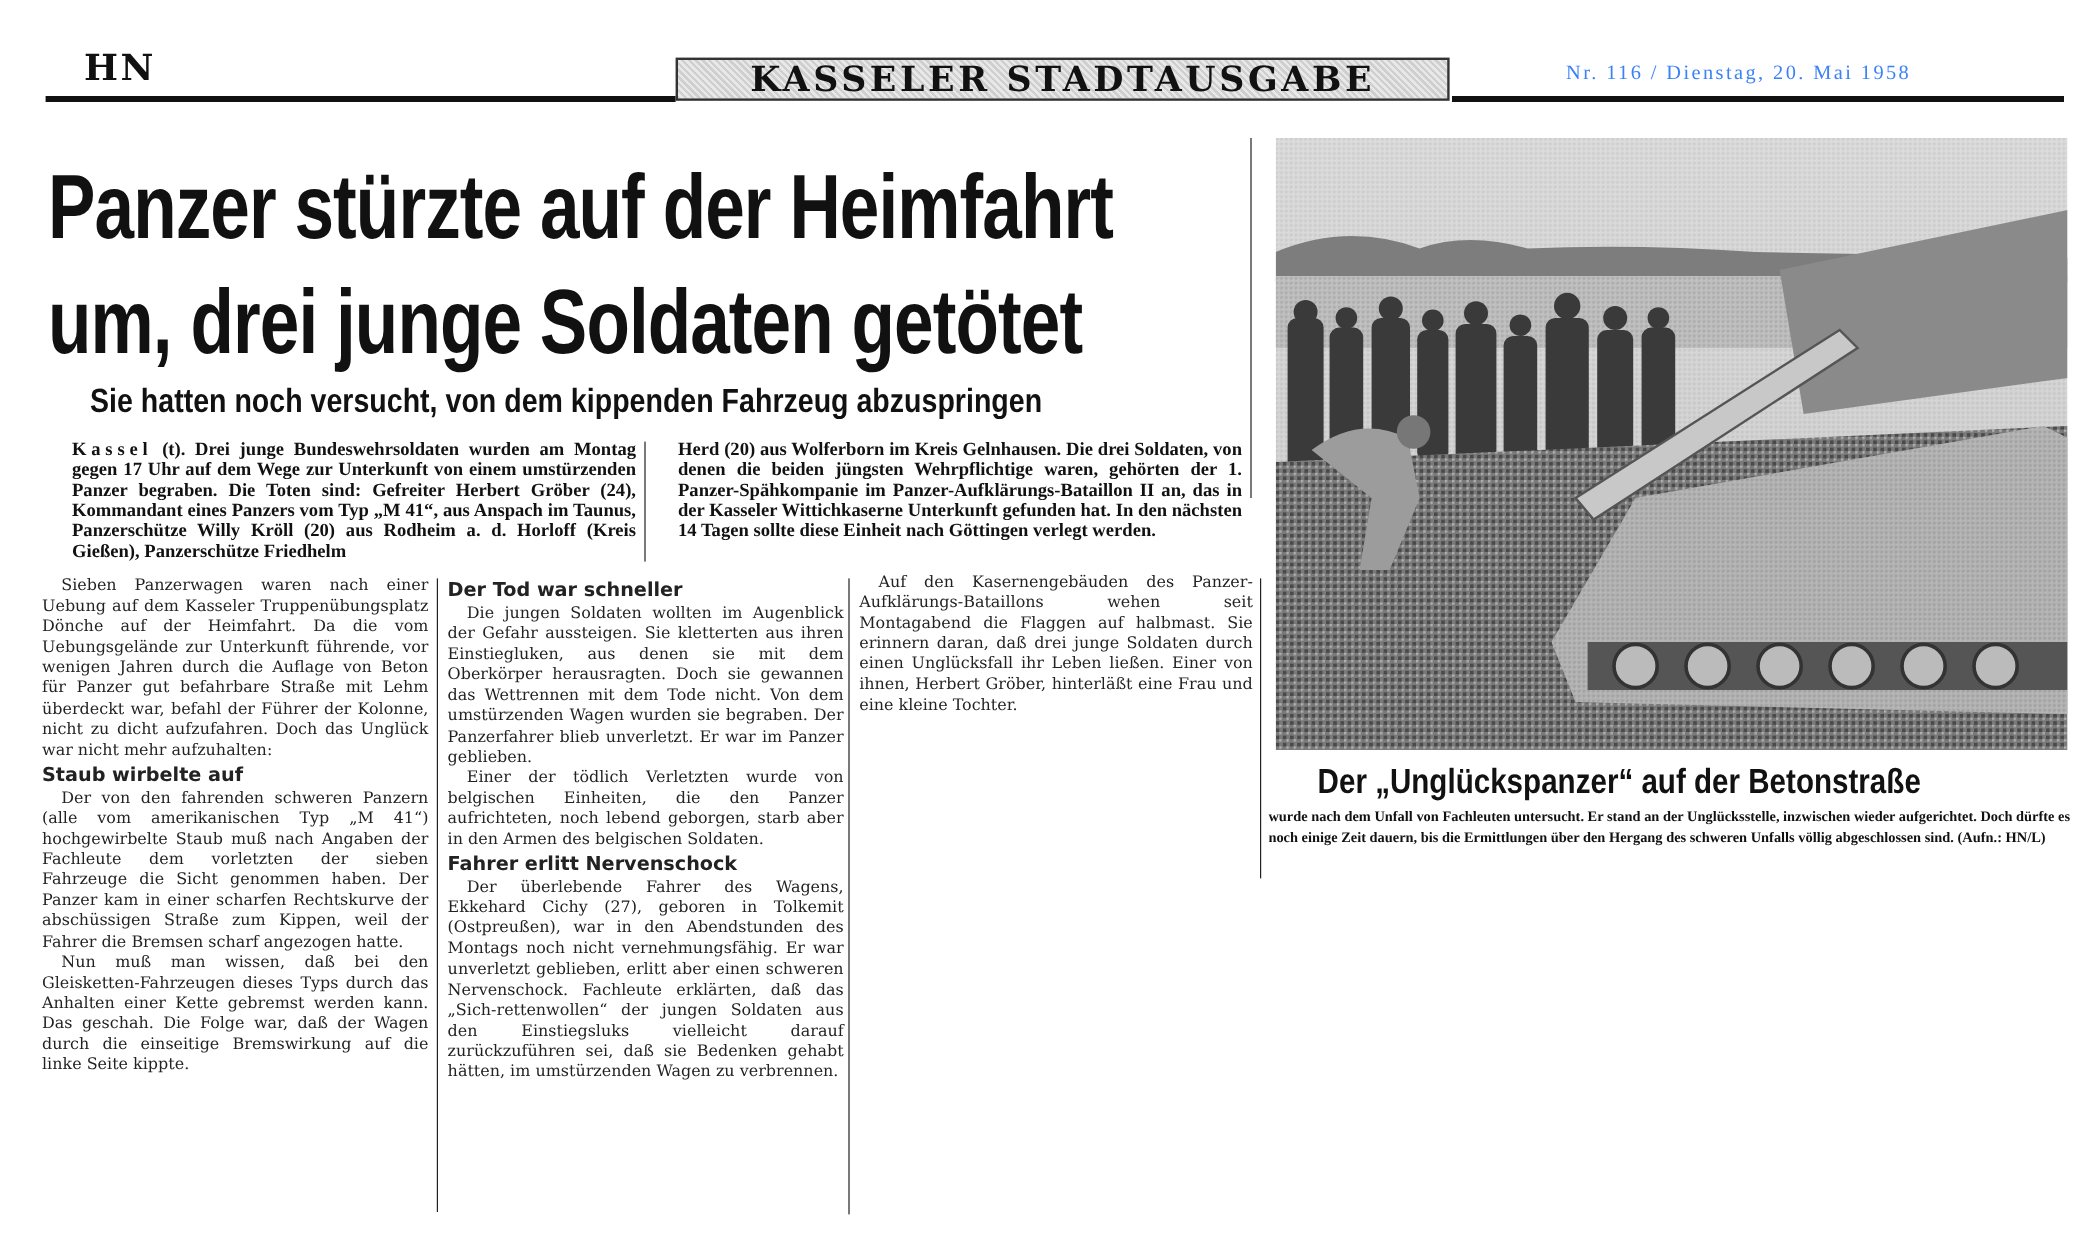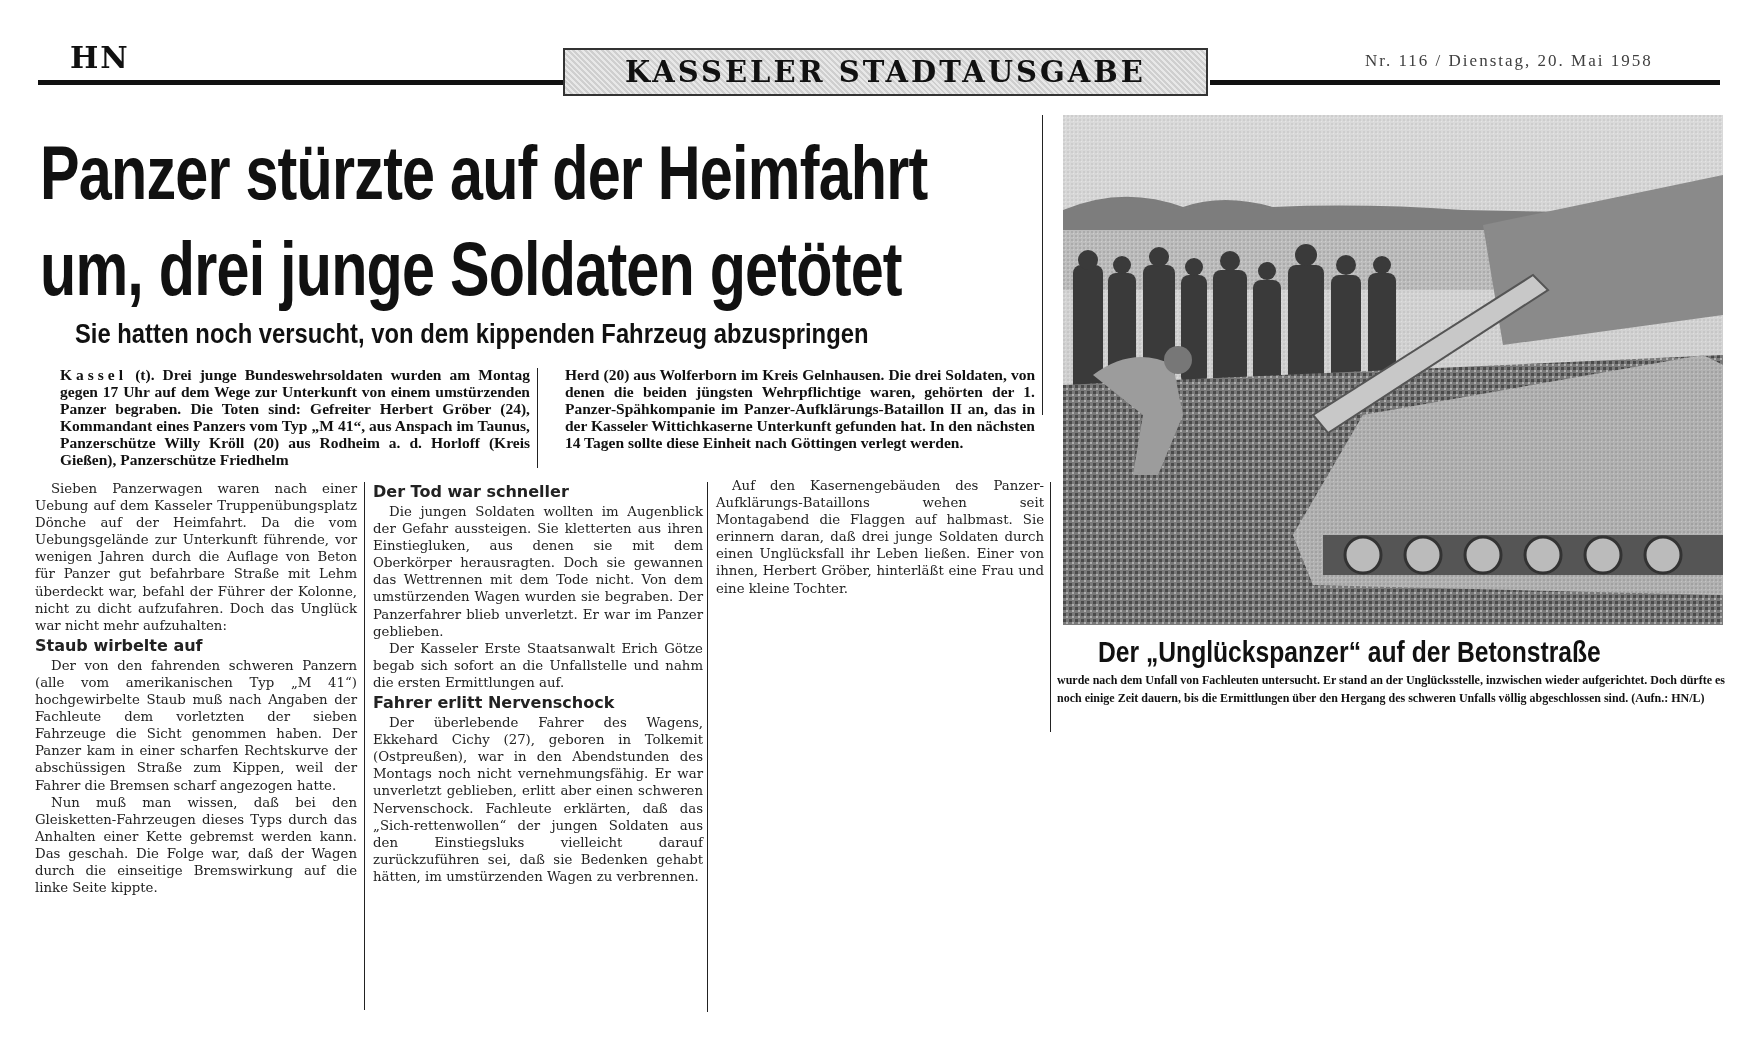--- a/index.html
+++ b/index.html
@@ -2,23 +2,23 @@
 <html><head>
 <meta charset="utf-8">
 <style>
   html, body { margin:0; padding:0; background:#ffffff; }
   body { width:1746px; height:1037px; position:relative; overflow:hidden; color:#111; font-family:"DejaVu Serif", serif; }
   .abs { position:absolute; }
   .masthead-hn { left:38px; top:40px; font-family:"DejaVu Serif", serif; font-weight:900; font-size:30px; letter-spacing:2px; color:#111;margin-left:32px; }
   .rule { background:#111; height:5px; }
   .rule-left { left:38px; top:80px; width:525px; }
   .rule-right { left:1210px; top:80px; width:510px; }
-  .edition-box { left:563px; top:48px; width:645px; height:48px; border:2px solid #333; background:repeating-linear-gradient(45deg,#cfcfcf 0 2px,#e8e8e8 2px 4px); display:flex; align-items:center; justify-content:center; box-sizing:border-box; }
+  .edition-box { left:563px; top:48px; width:645px; height:36px; border:2px solid #333; background:repeating-linear-gradient(45deg,#cfcfcf 0 2px,#e8e8e8 2px 4px); display:flex; align-items:center; justify-content:center; box-sizing:border-box; }
   .edition-label { font-family:"DejaVu Serif", serif; font-weight:900; font-size:29px; letter-spacing:3px; color:#111; }
-  .issue-info { left:1365px; top:51px; font-family:"Liberation Serif", serif; font-size:17px; letter-spacing:2px; color:#404040; }
+  .issue-info { left:1305px; top:51px; font-family:"Liberation Serif", serif; font-size:17px; letter-spacing:2px; color:#3b82f6; }
   .headline { left:40px; top:125px; width:990px; font-family:"Liberation Sans", sans-serif; font-weight:900; font-size:76px; line-height:96px; letter-spacing:-1px; transform:scaleX(0.78); transform-origin:left top; white-space:nowrap; color:#111; }
   .subheadline { left:75px; top:318px; font-family:"Liberation Sans", sans-serif; font-weight:700; font-size:28px; transform:scaleX(0.85); transform-origin:left top; white-space:nowrap; color:#111; }
   .vrule { background:#222; width:1px; }
   .lead { font-family:"Liberation Serif", serif; font-weight:700; font-size:15.5px; line-height:17px; text-align:justify; color:#111;margin-left:12px; }
   .lead-1 { left:48px; top:366px; width:470px; }
   .lead-2 { left:553px; top:366px; width:470px; }
   .body-col { font-family:"DejaVu Serif", serif; font-size:13.3px; line-height:17.1px; text-align:justify; color:#222; }
   .body-col p { margin:0; text-indent:16px; }
   .body-col h3 { margin:2px 0 1px 0; font-family:"DejaVu Sans", sans-serif; font-weight:700; font-size:16px; line-height:20px; letter-spacing:0; }
   .col1 { left:35px; top:480px; width:322px; }
@@ -57,21 +57,21 @@
   <p>Sieben Panzerwagen waren nach einer Uebung auf dem Kasseler Truppenübungsplatz Dönche auf der Heimfahrt. Da die vom Uebungsgelände zur Unterkunft führende, vor wenigen Jahren durch die Auflage von Beton für Panzer gut befahrbare Straße mit Lehm überdeckt war, befahl der Führer der Kolonne, nicht zu dicht aufzufahren. Doch das Unglück war nicht mehr aufzuhalten:</p>
   <h3>Staub wirbelte auf</h3>
   <p>Der von den fahrenden schweren Panzern (alle vom amerikanischen Typ „M 41“) hochgewirbelte Staub muß nach Angaben der Fachleute dem vorletzten der sieben Fahrzeuge die Sicht genommen haben. Der Panzer kam in einer scharfen Rechtskurve der abschüssigen Straße zum Kippen, weil der Fahrer die Bremsen scharf angezogen hatte.</p>
   <p>Nun muß man wissen, daß bei den Gleisketten-Fahrzeugen dieses Typs durch das Anhalten einer Kette gebremst werden kann. Das geschah. Die Folge war, daß der Wagen durch die einseitige Bremswirkung auf die linke Seite kippte.</p>
 </div>
 <div class="abs vrule" style="left:364px; top:482px; height:528px;"></div>
 
 <div class="abs body-col col2">
   <h3>Der Tod war schneller</h3>
   <p>Die jungen Soldaten wollten im Augenblick der Gefahr aussteigen. Sie kletterten aus ihren Einstiegluken, aus denen sie mit dem Oberkörper herausragten. Doch sie gewannen das Wettrennen mit dem Tode nicht. Von dem umstürzenden Wagen wurden sie begraben. Der Panzerfahrer blieb unverletzt. Er war im Panzer geblieben.</p>
-  <p>Der Kasseler Erste Staatsanwalt Erich Götze begab sich sofort an die Unfallstelle und nahm die ersten Ermittlungen auf.</p>
+  <p>Einer der tödlich Verletzten wurde von belgischen Einheiten, die den Panzer aufrichteten, noch lebend geborgen, starb aber in den Armen des belgischen Soldaten.</p>
   <h3>Fahrer erlitt Nervenschock</h3>
   <p>Der überlebende Fahrer des Wagens, Ekkehard Cichy (27), geboren in Tolkemit (Ostpreußen), war in den Abendstunden des Montags noch nicht vernehmungsfähig. Er war unverletzt geblieben, erlitt aber einen schweren Nervenschock. Fachleute erklärten, daß das „Sich-rettenwollen“ der jungen Soldaten aus den Einstiegsluks vielleicht darauf zurückzuführen sei, daß sie Bedenken gehabt hätten, im umstürzenden Wagen zu verbrennen.</p>
 </div>
 <div class="abs vrule" style="left:707px; top:482px; height:530px;"></div>
 
 <div class="abs body-col col3">
   <p>Auf den Kasernengebäuden des Panzer-Aufklärungs-Bataillons wehen seit Montagabend die Flaggen auf halbmast. Sie erinnern daran, daß drei junge Soldaten durch einen Unglücksfall ihr Leben ließen. Einer von ihnen, Herbert Gröber, hinterläßt eine Frau und eine kleine Tochter.</p>
 </div>
 <div class="abs vrule" style="left:1050px; top:482px; height:250px;"></div>
 

